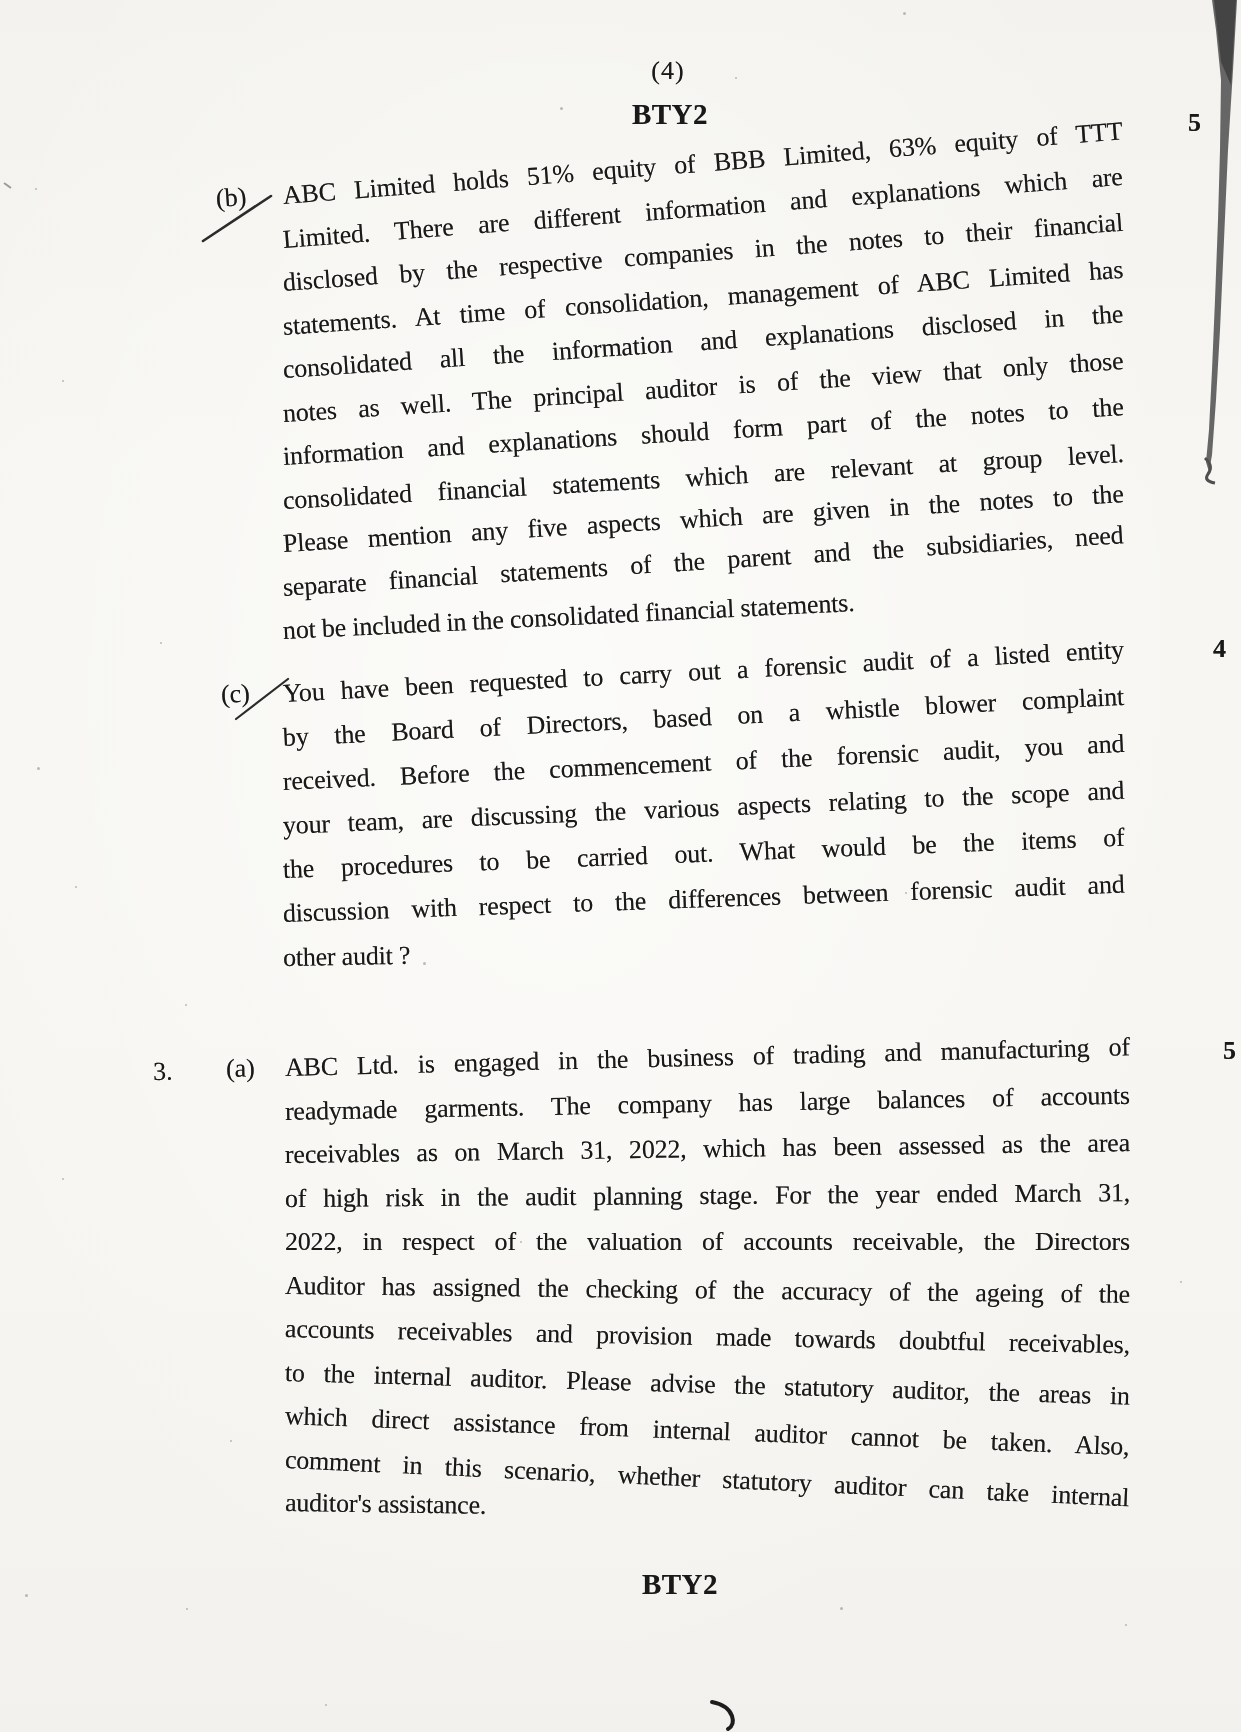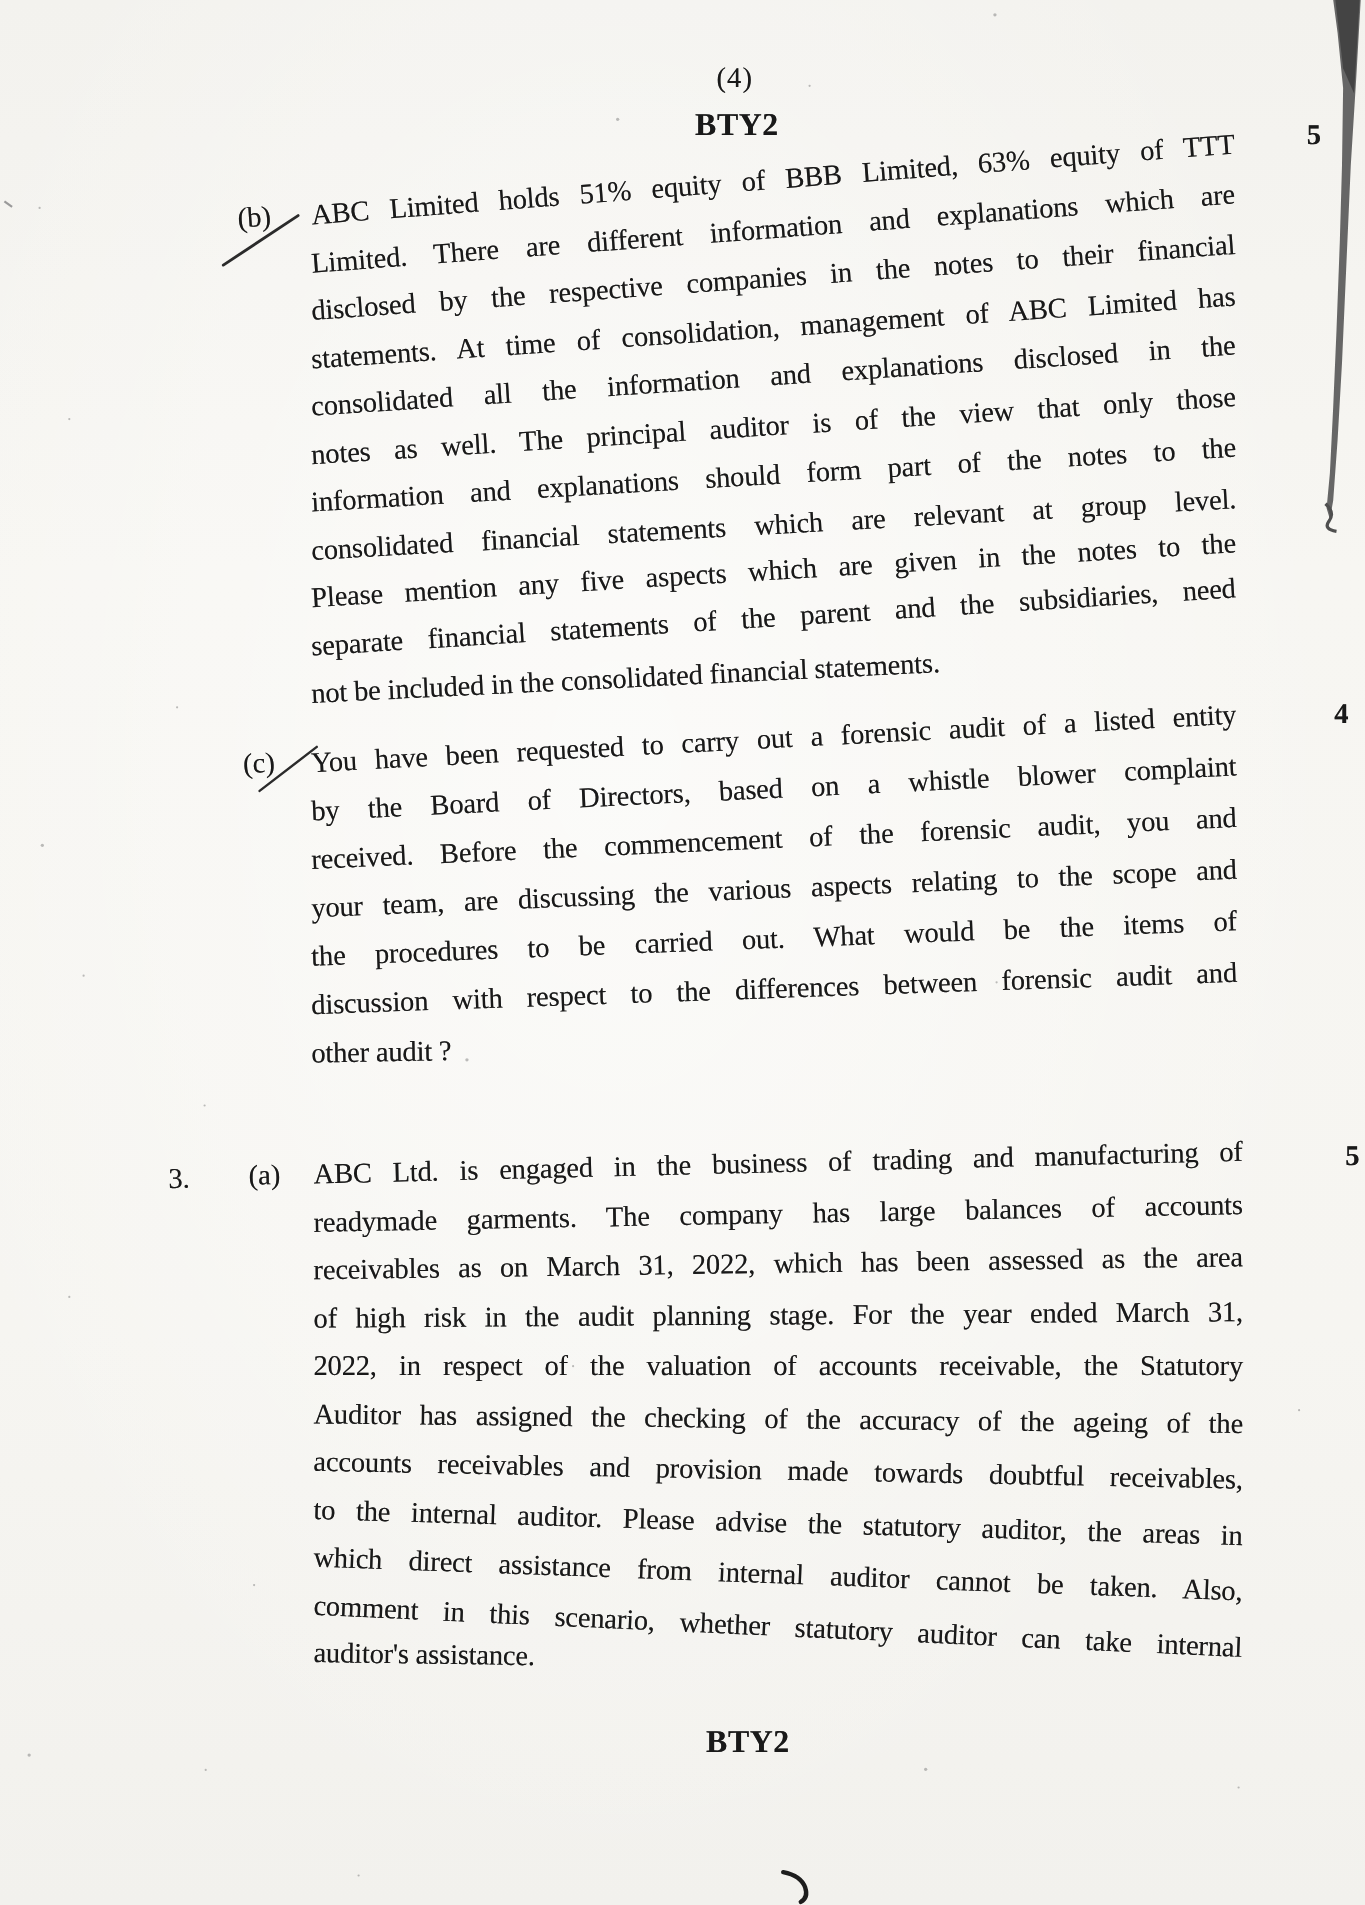--- a/index.html
+++ b/index.html
@@ -86,21 +86,21 @@
   </div>
   <div class="marks m-c txt">4</div>
 
   <span class="qlabel txt num-3">3.</span>
   <span class="qlabel txt lbl-3a">(a)</span>
   <div class="qblock q3a">
     <div class="ln" style="top:0px;transform:rotate(-1.4deg)">ABC Ltd. is engaged in the business of trading and manufacturing of</div>
     <div class="ln" style="top:44px;transform:rotate(-1.1deg)">readymade garments. The company has large balances of accounts</div>
     <div class="ln" style="top:87px;transform:rotate(-0.8deg)">receivables as on March 31, 2022, which has been assessed as the area</div>
     <div class="ln" style="top:131px;transform:rotate(-0.4deg)">of high risk in the audit planning stage. For the year ended March 31,</div>
-    <div class="ln" style="top:174px;transform:rotate(0deg)">2022, in respect of the valuation of accounts receivable, the Statutory</div>
+    <div class="ln" style="top:174px;transform:rotate(0deg)">2022, in respect of the valuation of accounts receivable, the Directors</div>
     <div class="ln" style="top:218px;transform:rotate(0.6deg)">Auditor has assigned the checking of the accuracy of the ageing of the</div>
     <div class="ln" style="top:261px;transform:rotate(1.1deg)">accounts receivables and provision made towards doubtful receivables,</div>
     <div class="ln" style="top:305px;transform:rotate(1.6deg)">to the internal auditor. Please advise the statutory auditor, the areas in</div>
     <div class="ln" style="top:348px;transform:rotate(2.1deg)">which direct assistance from internal auditor cannot be taken. Also,</div>
     <div class="ln" style="top:392px;transform:rotate(2.6deg)">comment in this scenario, whether statutory auditor can take internal</div>
     <div class="ln endline" style="top:435px;transform:rotate(0.8deg)">auditor's assistance.</div>
   </div>
   <div class="marks m-3a txt">5</div>
 
   <div class="footercode txt">BTY2</div>

